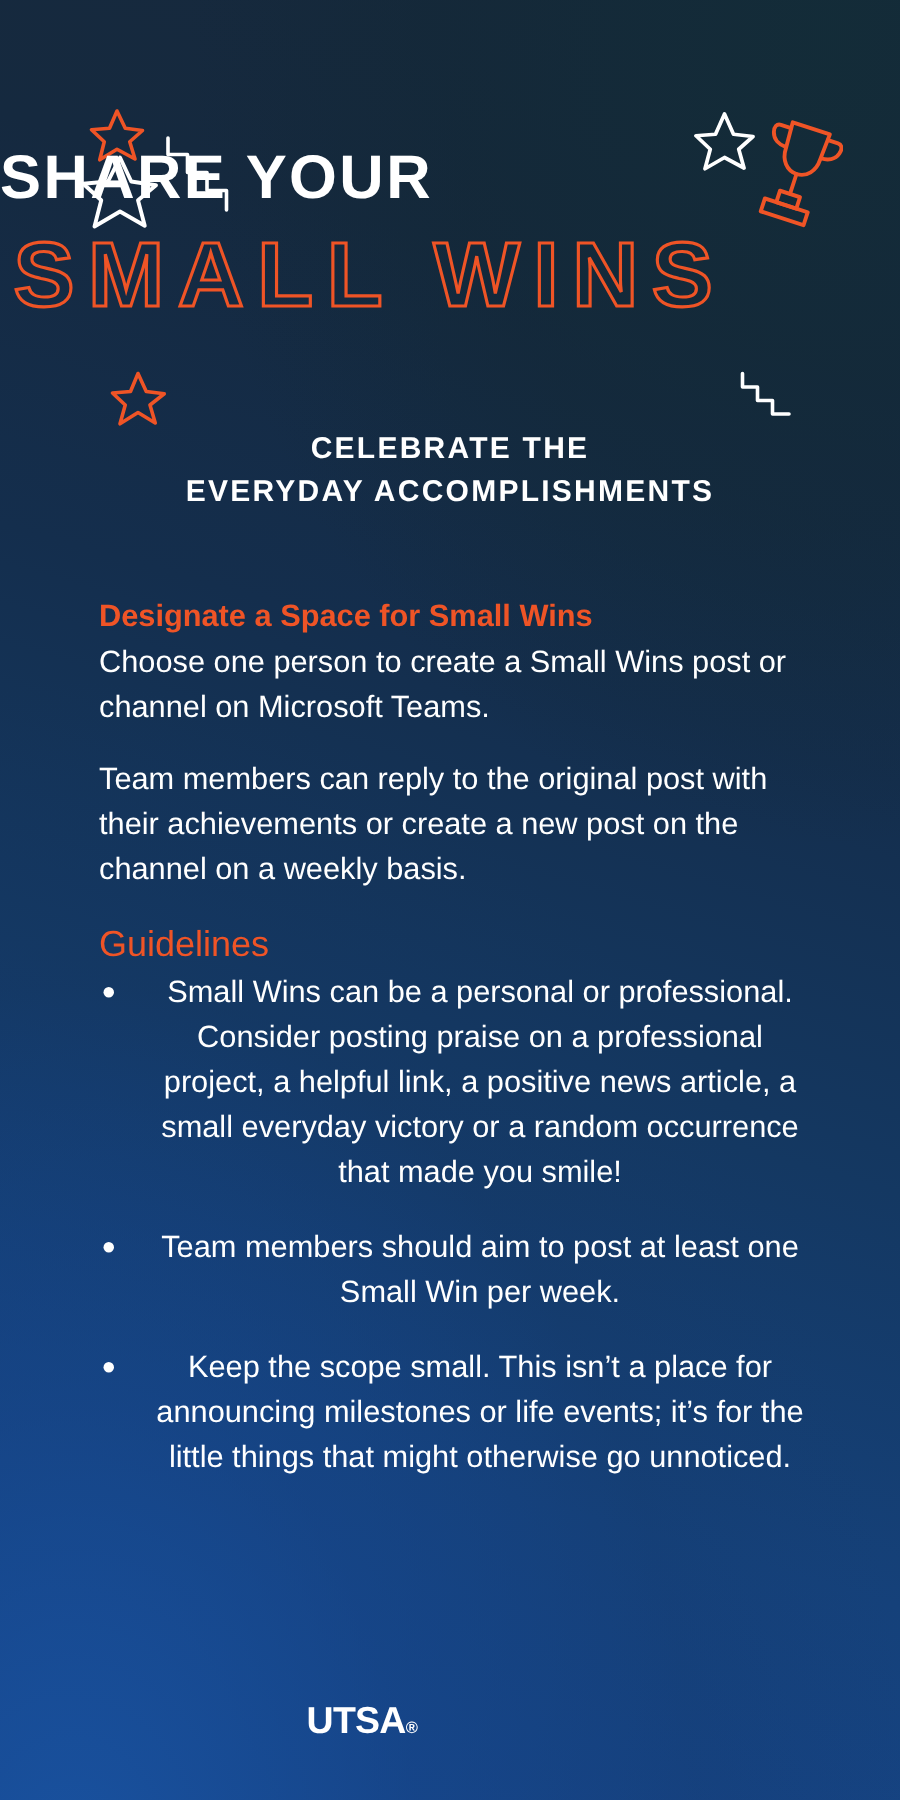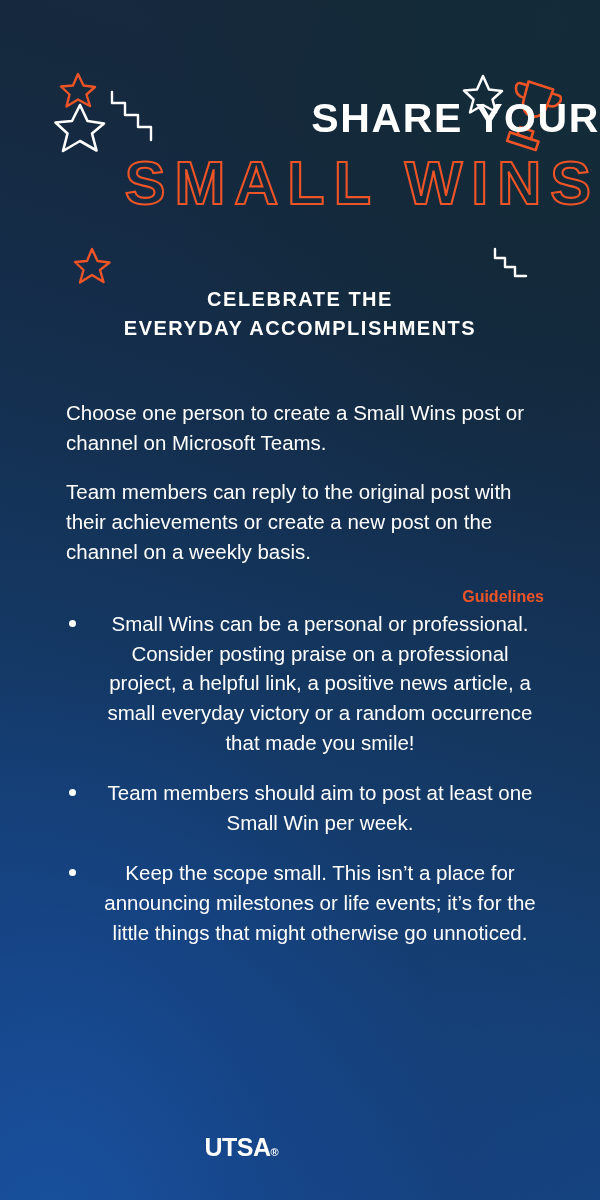--- a/index.html
+++ b/index.html
@@ -46,21 +46,21 @@
     font-weight: bold;
     letter-spacing: 2.2px;
   }
 
   
   .headline-wrap {
     position: absolute;
     left: 0;
     top: 98px;
     width: 600px;
-    text-align: right;
+    text-align: left;
   }
   .headline-top {
     color: #ffffff;
     font-size: 41px;
     font-weight: bold;
     letter-spacing: 1.6px;
     line-height: 1;
   }
   .headline-outline {
     margin-top: 12px;
@@ -105,25 +105,24 @@
   .para {
     color: #ffffff;
     font-size: 20.5px;
     line-height: 1.46;
     margin-bottom: 19px;
   }
   .para:last-child { margin-bottom: 0; }
 
   .gl-head {
     color: #ef5426;
-    font-size: 16px;
-    font-weight: bold;
+    font-size: 24px;
+    font-weight: normal;
     line-height: 1.25;
     margin-bottom: 2px;
-    text-align: right;
   }
   .bullets { list-style: none; text-align: center; }
   .bullet {
     position: relative;
     color: #ffffff;
     font-size: 20.5px;
     line-height: 1.46;
     padding-left: 30px;
     margin-bottom: 20px;
   }
@@ -230,20 +229,21 @@
   </div>
 
   <div class="subtitle">
     <div>CELEBRATE THE</div>
     <div>EVERYDAY ACCOMPLISHMENTS</div>
   </div>
 
   <div class="content">
 
     <div>
+      <div class="sec-head">Designate a Space for Small Wins</div>
       <p class="para">Choose one person to create a Small Wins post or channel on Microsoft Teams.</p>
       <p class="para">Team members can reply to the original post with their achievements or create a new post on the channel on a weekly basis.</p>
     </div>
 
     <div style="margin-top:20px;">
       <div class="gl-head">Guidelines</div>
       <ul class="bullets">
         <li class="bullet">
           <span class="bullet-dot"></span>
           <span>Small Wins can be a personal or professional. Consider posting praise on a professional project, a helpful link, a positive news article, a small everyday victory or a random occurrence that made you smile!</span>

